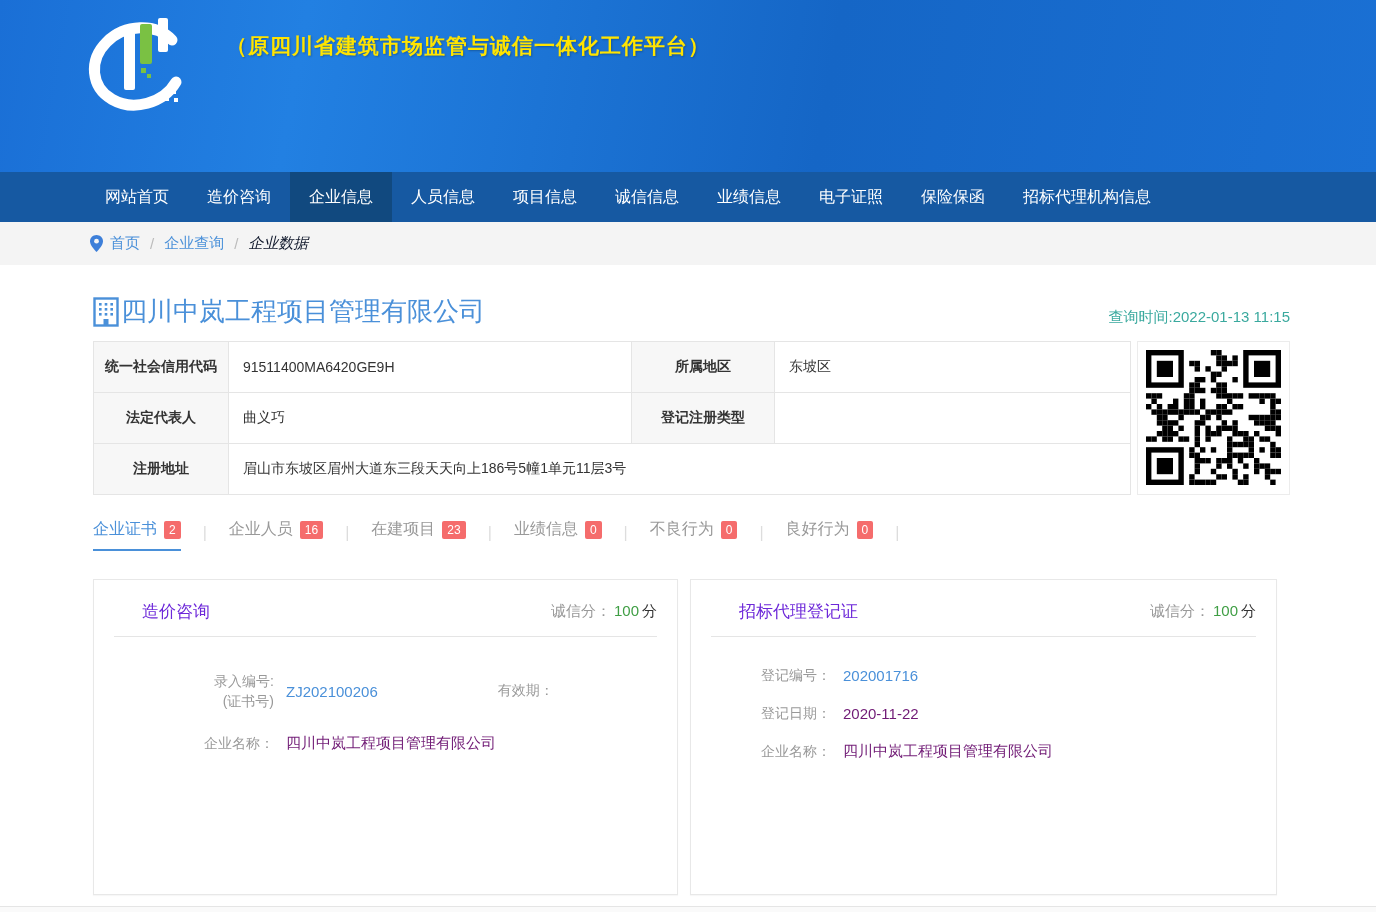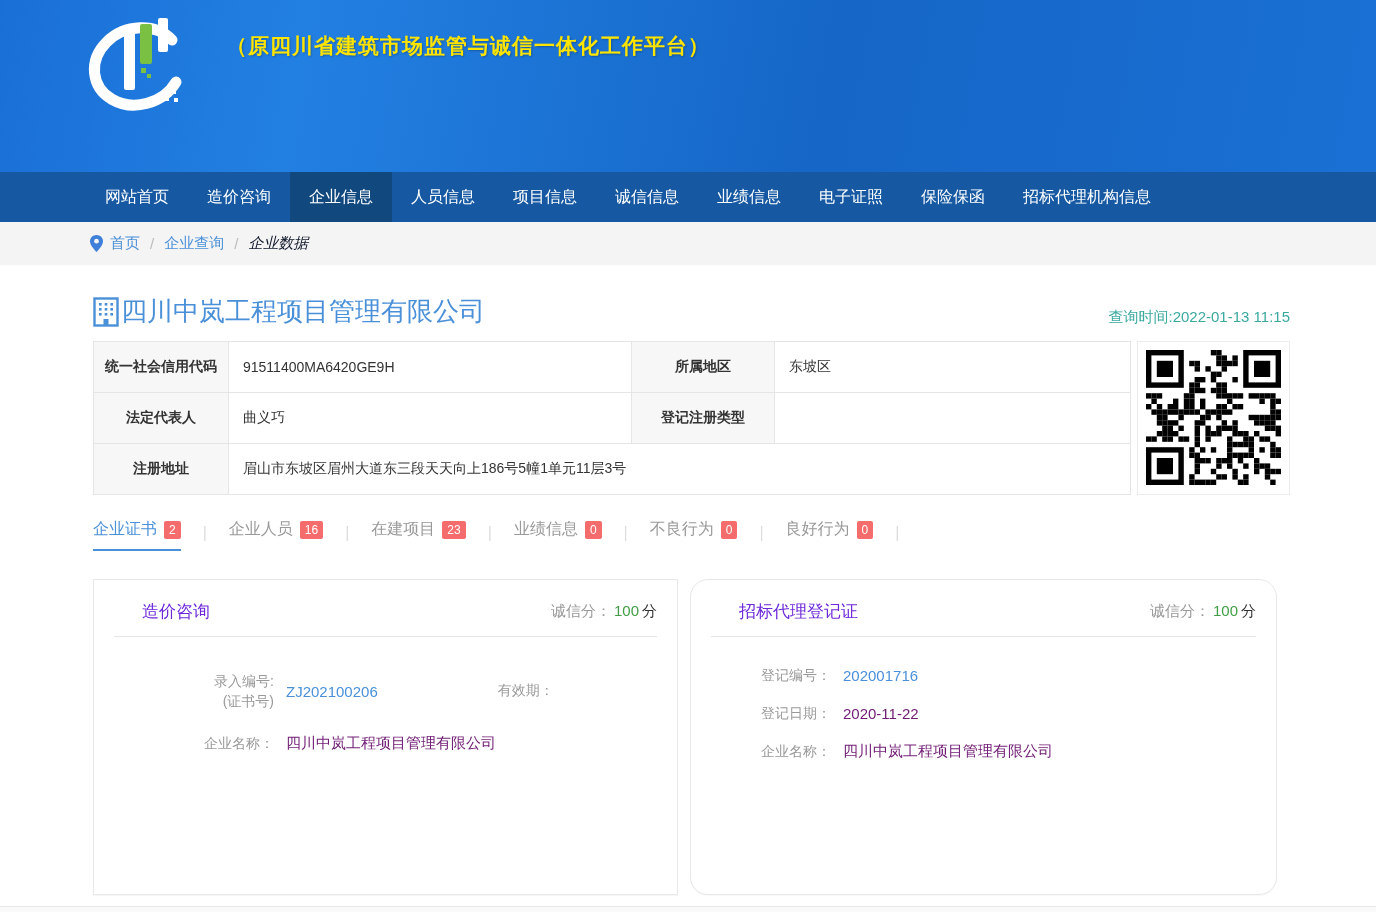--- a/index.html
+++ b/index.html
@@ -50,21 +50,21 @@
   .tabs { display:flex; align-items:flex-end; margin-top:24px; font-size:16px; }
   .tab { display:flex; align-items:center; color:#999; cursor:pointer; padding-bottom:9px; border-bottom:2px solid transparent; }
   .tab.active { color:var(--link-blue,#4a90d9); border-bottom-color:var(--link-blue,#4a90d9); }
   .tab-badge { background:var(--badge-red,#f56c6c); color:#fff; font-size:12px; line-height:16px;
     min-width:10px; text-align:center; padding:1px 5px; border-radius:2px; margin-left:7px; }
   .tab-sep { color:#ddd; margin:0 22px; padding-bottom:9px; }
 
   
   .cards { display:flex; margin-top:28px; gap:12px; }
   .card { border:1px solid #e8e8e8; height:316px; background:#fff; box-shadow:0 1px 1px rgba(0,0,0,.03); }
-  .card.left { width:585px; } .card.right { width:587px;border-radius:18px; }
+  .card.left { width:585px; } .card.right { width:587px; }
   .card-head { display:flex; justify-content:space-between; align-items:center; margin:0 20px; padding:20px 0 13px; border-bottom:1px solid #e5e5e5; }
   .card-title { font-size:17px; color:#6d28d9;margin-left:28px; }
   .card-score { font-size:15px; color:#999; }
   .score-num { color:var(--score-green,#3f9e44); margin:6px 3px; }
   .score-unit { color:#333; }
   .card-body { padding:34px 20px 0; font-size:14px; }
   .field-row { display:flex; align-items:center; margin-bottom:22px; }
   .f-label { color:#999; width:160px; text-align:right; line-height:20px; }
   .f-label.narrow { width:120px; }
   .f-value { color:#701a75; margin-left:12px; font-size:15px; }

